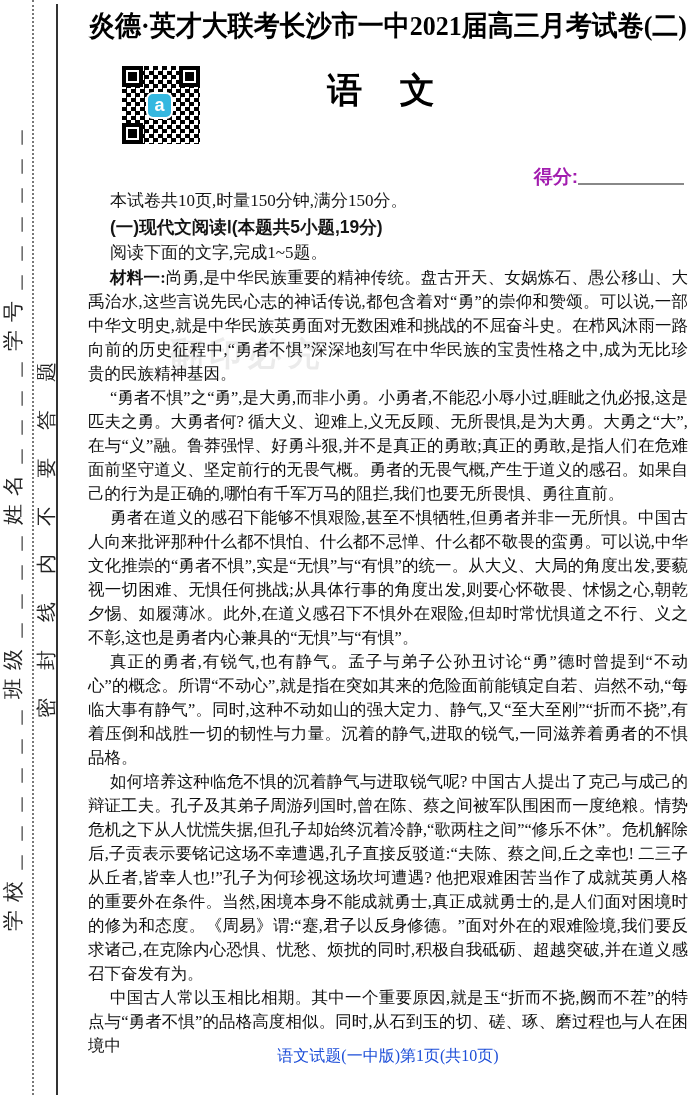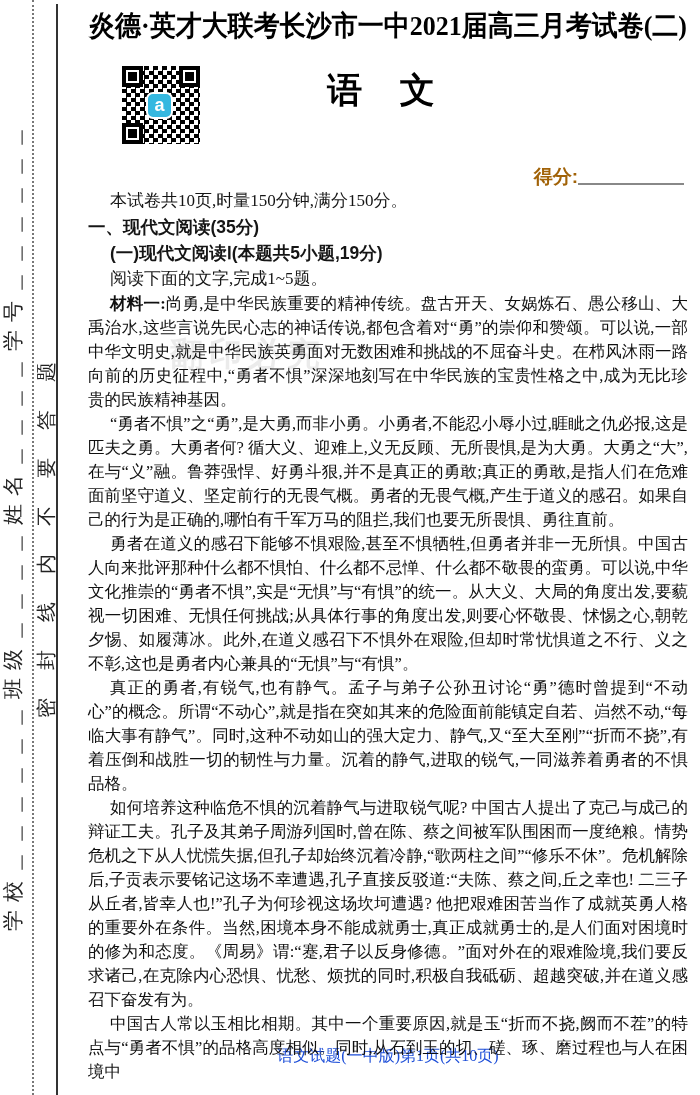--- a/index.html
+++ b/index.html
@@ -75,21 +75,21 @@
     background:#35b8e0; border-radius:7px; border:2px solid #fff;
     display:flex; align-items:center; justify-content:center;
     color:#fff; font-weight:bold; font-size:18px;
     font-family:"Liberation Sans","DejaVu Sans",sans-serif; box-sizing:border-box;
   }
 
   
   .score-row { position:absolute; top:164px; right:16px; z-index:1; }
   .score-label {
     font-family:"Liberation Sans","DejaVu Sans",sans-serif;
-    font-weight:bold; font-size:19px; color:#a16207;
+    font-weight:bold; font-size:19px; color:#a21caf;
   }
   .score-blank {
     display:inline-block; width:106px; height:18px;
     border-bottom:2px solid #888; vertical-align:-2px;
   }
 
   
   .body-text { position:absolute; left:0; top:188px; width:600px; }
   .intro-line { font-size:17px; line-height:26px; text-indent:22px; margin:0; }
   .sec-head {
@@ -134,21 +134,20 @@
       <div class="finder f-tl"></div>
       <div class="finder f-tr"></div>
       <div class="finder f-bl"></div>
       <div class="logo">a</div>
     </div>
 
     <div class="subject-title">语  文</div>
 
     <div class="body-text">
       <p class="intro-line">本试卷共10页,时量150分钟,满分150分。</p>
-      <p class="sec-head">一、现代文阅读(35分)</p>
       <p class="sub-head">(一)现代文阅读Ⅰ(本题共5小题,19分)</p>
       <p class="intro-line">阅读下面的文字,完成1~5题。</p>
 
       <div class="passage">
         <p><b>材料一:</b><span>尚勇,是中华民族重要的精神传统。盘古开天、女娲炼石、愚公移山、大禹治水,这些言说先民心志的神话传说,都包含着对“勇”的崇仰和赞颂。可以说,一部中华文明史,就是中华民族英勇面对无数困难和挑战的不屈奋斗史。在栉风沐雨一路向前的历史征程中,“勇者不惧”深深地刻写在中华民族的宝贵性格之中,成为无比珍贵的民族精神基因。</span></p>
         <p><span>“勇者不惧”之“勇”,是大勇,而非小勇。小勇者,不能忍小辱小过,睚眦之仇必报,这是匹夫之勇。大勇者何? 循大义、迎难上,义无反顾、无所畏惧,是为大勇。大勇之“大”,在与“义”融。鲁莽强悍、好勇斗狠,并不是真正的勇敢;真正的勇敢,是指人们在危难面前坚守道义、坚定前行的无畏气概。勇者的无畏气概,产生于道义的感召。如果自己的行为是正确的,哪怕有千军万马的阻拦,我们也要无所畏惧、勇往直前。</span></p>
         <p><span>勇者在道义的感召下能够不惧艰险,甚至不惧牺牲,但勇者并非一无所惧。中国古人向来批评那种什么都不惧怕、什么都不忌惮、什么都不敬畏的蛮勇。可以说,中华文化推崇的“勇者不惧”,实是“无惧”与“有惧”的统一。从大义、大局的角度出发,要藐视一切困难、无惧任何挑战;从具体行事的角度出发,则要心怀敬畏、怵惕之心,朝乾夕惕、如履薄冰。此外,在道义感召下不惧外在艰险,但却时常忧惧道之不行、义之不彰,这也是勇者内心兼具的“无惧”与“有惧”。</span></p>
         <p><span>真正的勇者,有锐气,也有静气。孟子与弟子公孙丑讨论“勇”德时曾提到“不动心”的概念。所谓“不动心”,就是指在突如其来的危险面前能镇定自若、岿然不动,“每临大事有静气”。同时,这种不动如山的强大定力、静气,又“至大至刚”“折而不挠”,有着压倒和战胜一切的韧性与力量。沉着的静气,进取的锐气,一同滋养着勇者的不惧品格。</span></p>
         <p><span>如何培养这种临危不惧的沉着静气与进取锐气呢? 中国古人提出了克己与成己的辩证工夫。孔子及其弟子周游列国时,曾在陈、蔡之间被军队围困而一度绝粮。情势危机之下从人忧慌失据,但孔子却始终沉着冷静,“歌两柱之间”“修乐不休”。危机解除后,子贡表示要铭记这场不幸遭遇,孔子直接反驳道:“夫陈、蔡之间,丘之幸也! 二三子从丘者,皆幸人也!”孔子为何珍视这场坎坷遭遇? 他把艰难困苦当作了成就英勇人格的重要外在条件。当然,困境本身不能成就勇士,真正成就勇士的,是人们面对困境时的修为和态度。《周易》谓:“蹇,君子以反身修德。”面对外在的艰难险境,我们要反求诸己,在克除内心恐惧、忧愁、烦扰的同时,积极自我砥砺、超越突破,并在道义感召下奋发有为。</span></p>
         <p><span>中国古人常以玉相比相期。其中一个重要原因,就是玉“折而不挠,阙而不茬”的特点与“勇者不惧”的品格高度相似。同时,从石到玉的切、磋、琢、磨过程也与人在困境中</span></p>

